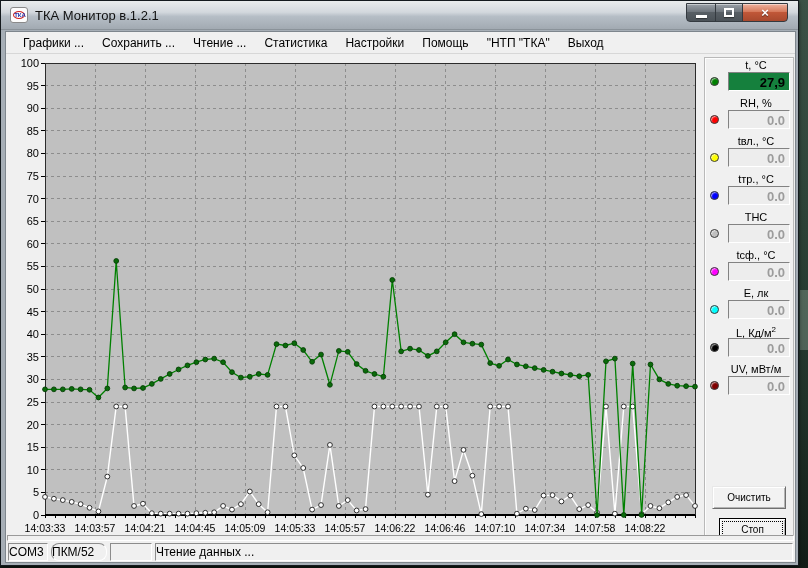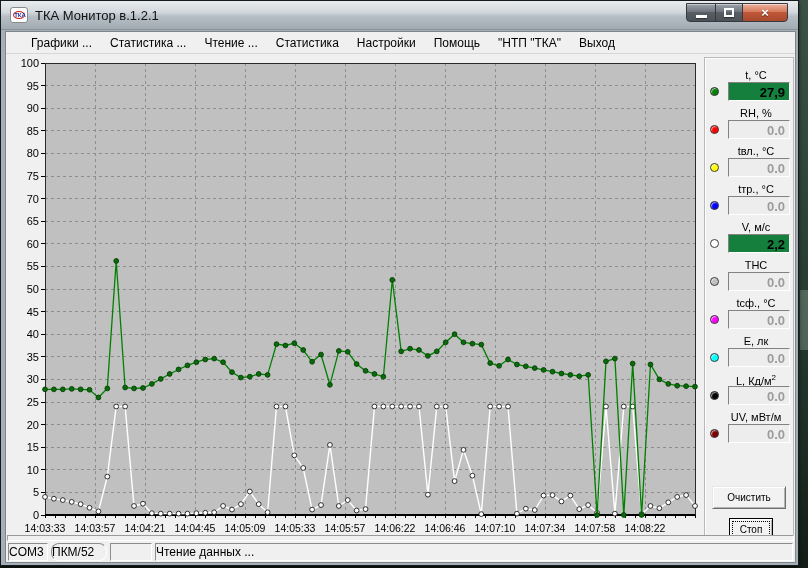--- a/index.html
+++ b/index.html
@@ -36,51 +36,51 @@
     box-shadow:0 1px 1px rgba(0,0,0,.4); }
   .glyph-max { width:10px; height:9px; border:2px solid #fff;
     box-shadow:0 1px 1px rgba(0,0,0,.4); }
   .glyph-close { color:#fff; font-size:13px; font-weight:bold;
     text-shadow:0 1px 1px rgba(0,0,0,.5); line-height:19px; }
 
   
   .client { position:absolute; left:4px; top:30px; width:791px; height:532px;
     background:#f0f0f0; border:1px solid #7e868d; }
   .menubar { position:absolute; left:0; top:0; right:0; height:22px; background:#f0f0f0;
-    border-bottom:1px solid #d7d7d7; display:flex; align-items:center; padding-left:16px; }
+    border-bottom:1px solid #d7d7d7; display:flex; align-items:center; padding-left:8px; }
   .mitem { font-size:12px; color:#000; padding:3px 9px; white-space:nowrap; cursor:default; }
 
   
   .chartpanel { position:absolute; left:3px; top:25px; width:692px; height:481px;
     background:#f0f0f0; }
   svg text { font-family:"Liberation Sans", sans-serif; }
 
   
   .spanel { position:absolute; left:698px; top:25px; width:90px; height:481px;
     background:#f0f0f0; border:1px solid #b9b9b9;
-    box-shadow:inset 1px 1px 0 #fdfdfd; padding-top:10px; }
+    box-shadow:inset 1px 1px 0 #fdfdfd; padding-top:0; }
   .srow { height:38px; position:relative; }
   .slabel { position:absolute; left:16px; right:2px; top:1px; text-align:center;
     font-size:11px; color:#000; white-space:nowrap; }
   .slabel sup { font-size:8px; }
   .sctl { position:absolute; left:0; top:14px; right:0; height:20px; }
   .dot { position:absolute; left:5px; top:5px; width:9px; height:9px; border-radius:50%;
     border:1px solid #3c3c3c; box-shadow:inset 1px 1px 1px rgba(255,255,255,.6); }
   .sfield { position:absolute; right:3px; top:0; width:62px; height:19px;
     border-top:1px solid #828282; border-left:1px solid #828282;
     border-bottom:1px solid #fff; border-right:1px solid #fff;
     font-size:13px; font-weight:bold; text-align:right; padding:2px 4px 0 0;
     background:#ededed; color:#9c9c9c; }
   .sfield.active { background:#15803d; color:#000; }
   .pbtn { position:absolute; left:7px; width:74px; height:23px; text-align:center;
     font-size:10px; color:#000; line-height:21px; background:#f2f2f2;
     border:1px solid; border-color:#e8e8e8 #6f6f6f #6f6f6f #e8e8e8;
     box-shadow:inset 1px 1px 0 #fff, inset -1px -1px 0 #b4b4b4; cursor:default; }
   .pbtn.clear { top:428px; }
-  .pbtn.stop { top:460px; left:24px; width:44px; border:1px solid #000;
+  .pbtn.stop { top:460px; left:14px; width:67px; border:1px solid #000;
     outline:1px dotted #000; outline-offset:-4px; }
 
   
   .gripstrip { position:absolute; left:1px; right:1px; bottom:21px; height:6px;
     border:1px solid; border-color:#9a9a9a #fff #fff #9a9a9a; background:#f0f0f0; }
   .statusbar { position:absolute; left:0; right:0; bottom:0; height:20px;
     background:#f0f0f0; display:flex; align-items:stretch; padding:1px 2px 1px 2px; }
   .scell { border:1px solid; border-color:#8c8c8c #fff #fff #8c8c8c;
     font-size:12px; color:#000; padding:1px 3px 0 0; margin-right:3px;
     white-space:nowrap; overflow:hidden; }
@@ -117,21 +117,21 @@
           </div>
         <div class="wbtn close">
             <div class="glyph-close">×</div>
           </div>
       </div>
     </div>
 
     <div class="client">
       <div class="menubar" id="menubar">
           <div class="mitem">Графики ...</div>
-          <div class="mitem">Статистика ...</div>
+          <div class="mitem">Сохранить ...</div>
           <div class="mitem">Чтение ...</div>
           <div class="mitem">Статистика</div>
           <div class="mitem">Настройки</div>
           <div class="mitem">Помощь</div>
           <div class="mitem">"НТП "ТКА"</div>
           <div class="mitem">Выход</div>
         </div>
 
       <div class="chartpanel">
         <svg id="chart" width="692" height="481" viewBox="0 0 692 481">
@@ -471,27 +471,20 @@
               </div>
             </div>
             <div class="srow">
               <div class="slabel">tтр., °C</div>
               <div class="sctl">
                 <span class="dot" style="background: rgb(0, 0, 255);"></span>
                 <div class="sfield">0.0</div>
               </div>
             </div>
             <div class="srow">
-              <div class="slabel">V, м/с</div>
-              <div class="sctl">
-                <span class="dot" style="background: rgb(255, 255, 255);"></span>
-                <div class="sfield active">2,2</div>
-              </div>
-            </div>
-            <div class="srow">
               <div class="slabel">ТНС</div>
               <div class="sctl">
                 <span class="dot" style="background: rgb(192, 192, 192);"></span>
                 <div class="sfield">0.0</div>
               </div>
             </div>
             <div class="srow">
               <div class="slabel">tсф., °C</div>
               <div class="sctl">
                 <span class="dot" style="background: rgb(255, 0, 255);"></span>

